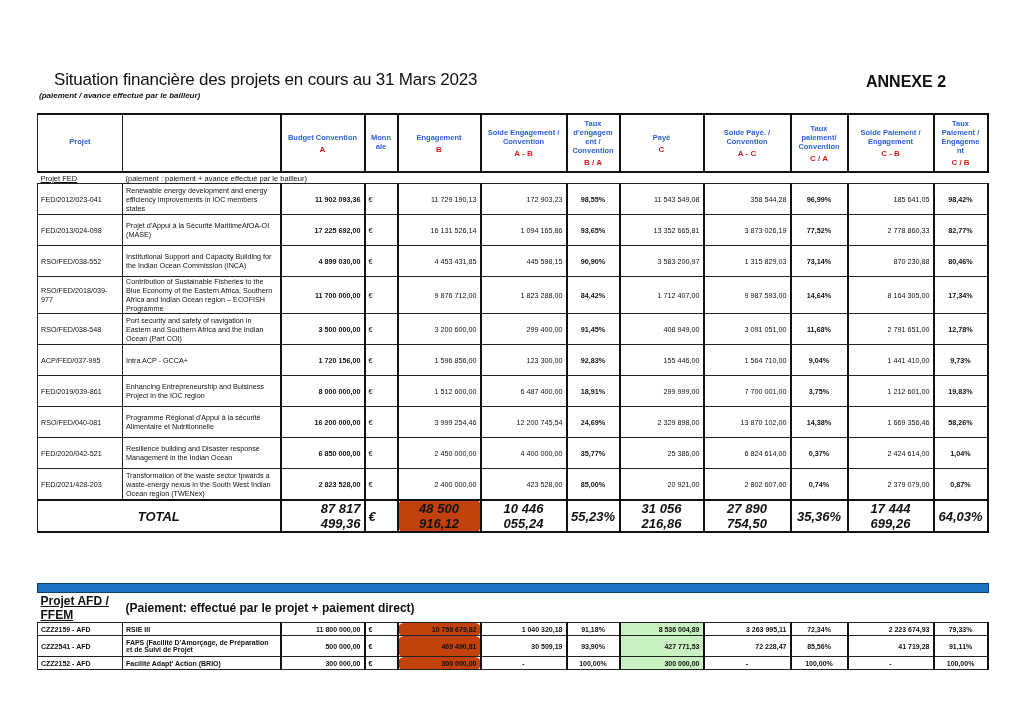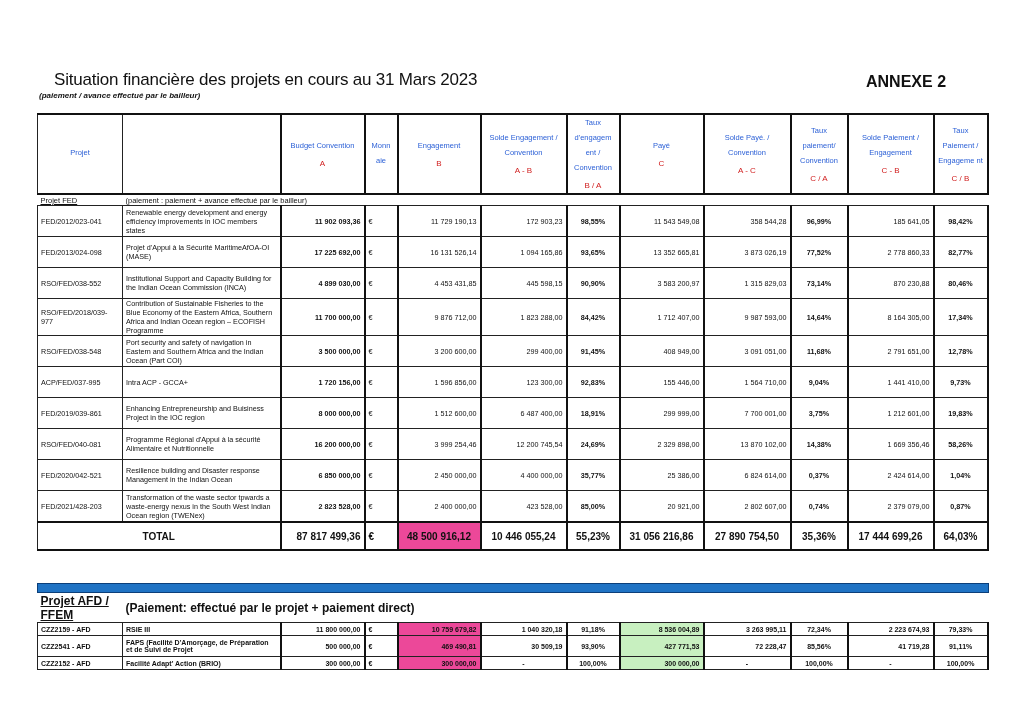--- a/index.html
+++ b/index.html
@@ -3,34 +3,34 @@
 <meta charset="utf-8">
 <style>
   html, body { margin:0; padding:0; background:#ffffff; }
   body { width:1024px; height:724px; position:relative; overflow:hidden; font-family:"Liberation Sans", sans-serif; color:#111; }
   .title { position:absolute; left:54px; top:70px; font-size:17px; font-weight:normal; letter-spacing:-0.2px; }
   .subtitle { position:absolute; left:39px; top:91px; font-size:8px; font-weight:bold; font-style:italic; }
   .annexe { position:absolute; left:850px; top:73px; font-size:16px; font-weight:bold;margin-left:16px; }
   table { position:absolute; left:37px; border-collapse:collapse; table-layout:fixed; font-size:7.5px; }
   td, th { border:1px solid #222; padding:0 3px; overflow:hidden; }
   #main { top:113px; width:950px; }
-  th { color:#2a5fd6; font-weight:normal; font-size:7.5px; line-height:15px; vertical-align:middle; position:relative; }
+  th { color:#2a5fd6; font-weight:bold; font-size:7.5px; line-height:9px; vertical-align:middle; position:relative; }
   th .code { display:block; color:#d01c1c; margin-top:3px; font-size:8px; }
   .thick { border-left:2px solid #111; border-right:2px solid #111; }
   tr.hdr th { height:56px; border-top:2px solid #111; border-bottom:2px solid #111; }
   tr.section td { height:10px; border-left:none; border-right:none; font-weight:normal; font-size:7.5px; }
   .sec-title { text-decoration:underline; }
   tr.row td { height:30px; font-size:7.2px; line-height:9px; }
   .num { text-align:right; }
   .bold { font-weight:bold; }
   .pct { text-align:center; font-weight:bold; }
   .cur { text-align:left; }
   .center { text-align:center; }
-  tr.total td { height:26px; font-weight:bold; font-size:10px; border-top:2px solid #111; border-bottom:2px solid #111; }
-  .blue-cell { background:#ec4899; }
+  tr.total td { height:26px; font-weight:bold; font-style:italic; font-size:13px; border-top:2px solid #111; border-bottom:2px solid #111; }
+  .blue-cell { background:#c2410c;border-radius:6px; }
   .green-cell { background:#c8f0c0; }
   .band { position:absolute; left:37px; top:583px; width:950px; height:8px; background:#1f73c4; border:1px solid #0b3f7a; }
   #afd { top:594px; width:950px; }
   #afd td { height:12px; font-size:7px; font-weight:bold; padding:0 3px; }
   #afd tr.tall td { height:20px; }
   #afd tr.section td { border:none; font-size:12px; }
 </style>
 </head>
 <body>
 

